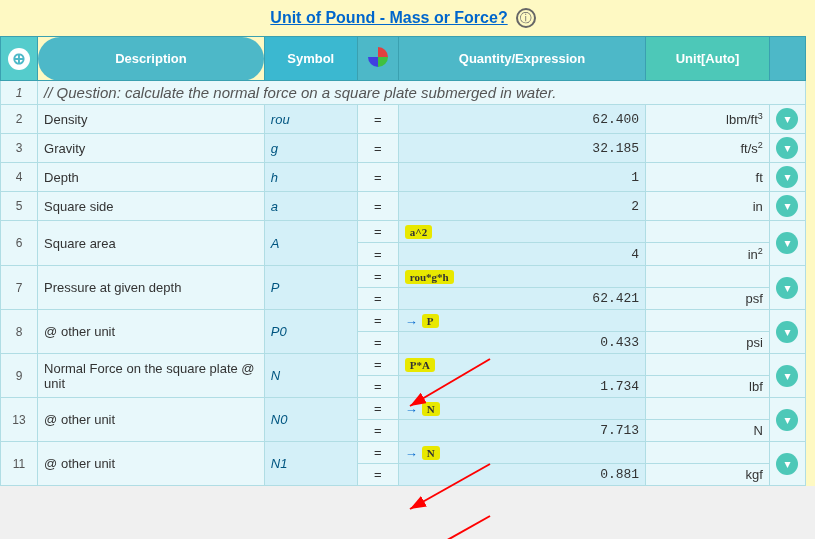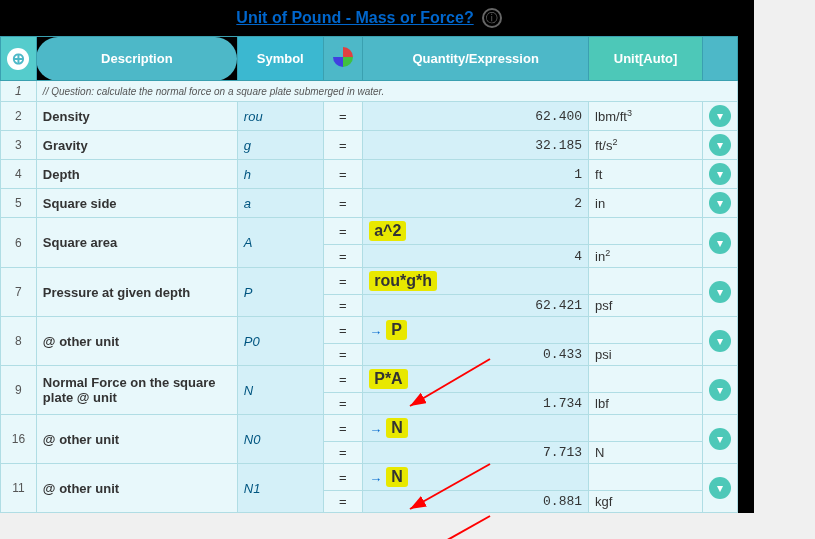--- a/index.html
+++ b/index.html
@@ -5,23 +5,23 @@
     * { box-sizing: border-box; margin: 0; padding: 0; }
     body {
       font-family: Arial, sans-serif;
       font-size: 13px;
       background: #f0f0f0;
       width: 815px;
       min-height: 539px;
       overflow: hidden;
     }
     .page-wrapper {
-      width: 754px;
-      background: #000000;
-      padding: 8px 16px 0 0;
+      width: 815px;
+      background: #fef9c3;
+      padding: 8px 9px 0 0;
     }
     .title-bar {
       text-align: center;
       margin-bottom: 8px;
       display: flex;
       align-items: center;
       justify-content: center;
       gap: 8px;
     }
     .title-text {
@@ -75,21 +75,20 @@
       background: #e8f8fb;
       text-align: center;
       width: 28px;
       color: #555;
       font-size: 12px;
     }
     .row-desc {
       background: #e8f8fb;
       width: 220px;
       color: #333;
-      font-weight: bold;
     }
     .row-sym {
       background: #d4f0f8;
       width: 90px;
       font-style: italic;
       color: #005580;
     }
     .row-eq {
       background: #e8f8fb;
       text-align: center;
@@ -105,38 +104,39 @@
       font-family: Liberation Mono, monospace;
     }
     .row-qty-expr {
       background: #d4f0f8;
       width: 240px;
       text-align: left;
       padding-left: 6px;
     }
     .row-unit {
       background: #e8f8fb;
-      text-align: left;
+      text-align: right;
       width: 110px;
       color: #333;
     }
     .comment-row td {
       background: #e8f8fb;
       color: #555;
       font-style: italic;
       font-size: 12px;
     }
     .expr-badge {
       display: inline-block;
       background: #e8e800;
       color: #333;
       padding: 1px 5px;
       border-radius: 3px;
-      font-size: 16px;
+      font-size: 11px;
       font-weight: bold;
+      font-family: Liberation Serif, serif;
     }
     .arrow-down-btn {
       display: inline-flex;
       align-items: center;
       justify-content: center;
       width: 22px;
       height: 22px;
       background: #4dc8b8;
       border-radius: 50%;
       color: white;
@@ -208,21 +208,21 @@
           </th>
           <th class="header-qty">Quantity/Expression</th>
           <th class="header-unit" style="background:#4dc8b8;">Unit[Auto]</th>
           <th style="width:30px;background:#4db8c8;"></th>
         </tr>
       </thead>
       <tbody id="table-body">
 
       <tr class="comment-row">
       <td class="row-num">1</td>
-      <td colspan="6" style="background:#e8f8fb; color:#555; font-style:italic; font-size:10px;">// Question: calculate the normal force on a square plate submerged in water.</td>
+      <td colspan="6" style="background:#e8f8fb; color:#555; font-style:italic; font-size:15px;">// Question: calculate the normal force on a square plate submerged in water.</td>
     </tr>
           <tr>
       <td class="row-num">2</td>
       <td class="row-desc">Density</td>
       <td class="row-sym"><em>rou</em></td>
       <td class="row-eq">=</td>
       <td class="row-qty">62.400</td>
       <td class="row-unit">lbm/ft<sup>3</sup></td>
       <td class="row-arrow-dropdown">
         <span class="arrow-down-btn">▾</span>
@@ -324,21 +324,21 @@
       <td class="row-arrow-dropdown" rowspan="2">
         <span class="arrow-down-btn">▾</span>
       </td>
     </tr>
           <tr>
       <td class="row-eq">=</td>
       <td class="row-qty">1.734</td>
       <td class="row-unit">lbf</td>
     </tr>
           <tr>
-      <td class="row-num" rowspan="2">16</td>
+      <td class="row-num" rowspan="2">13</td>
       <td class="row-desc" rowspan="2">@ other unit</td>
       <td class="row-sym" rowspan="2"><em>N0</em></td>
       <td class="row-eq">=</td>
       <td class="row-qty-expr">
         <span style="display:inline-flex;align-items:center;gap:4px;">
           <span style="color:#0066cc;font-weight:bold;font-size:13px;">→</span>
           <span class="expr-badge">N</span>
         </span>
       </td>
       <td class="row-unit"></td>

